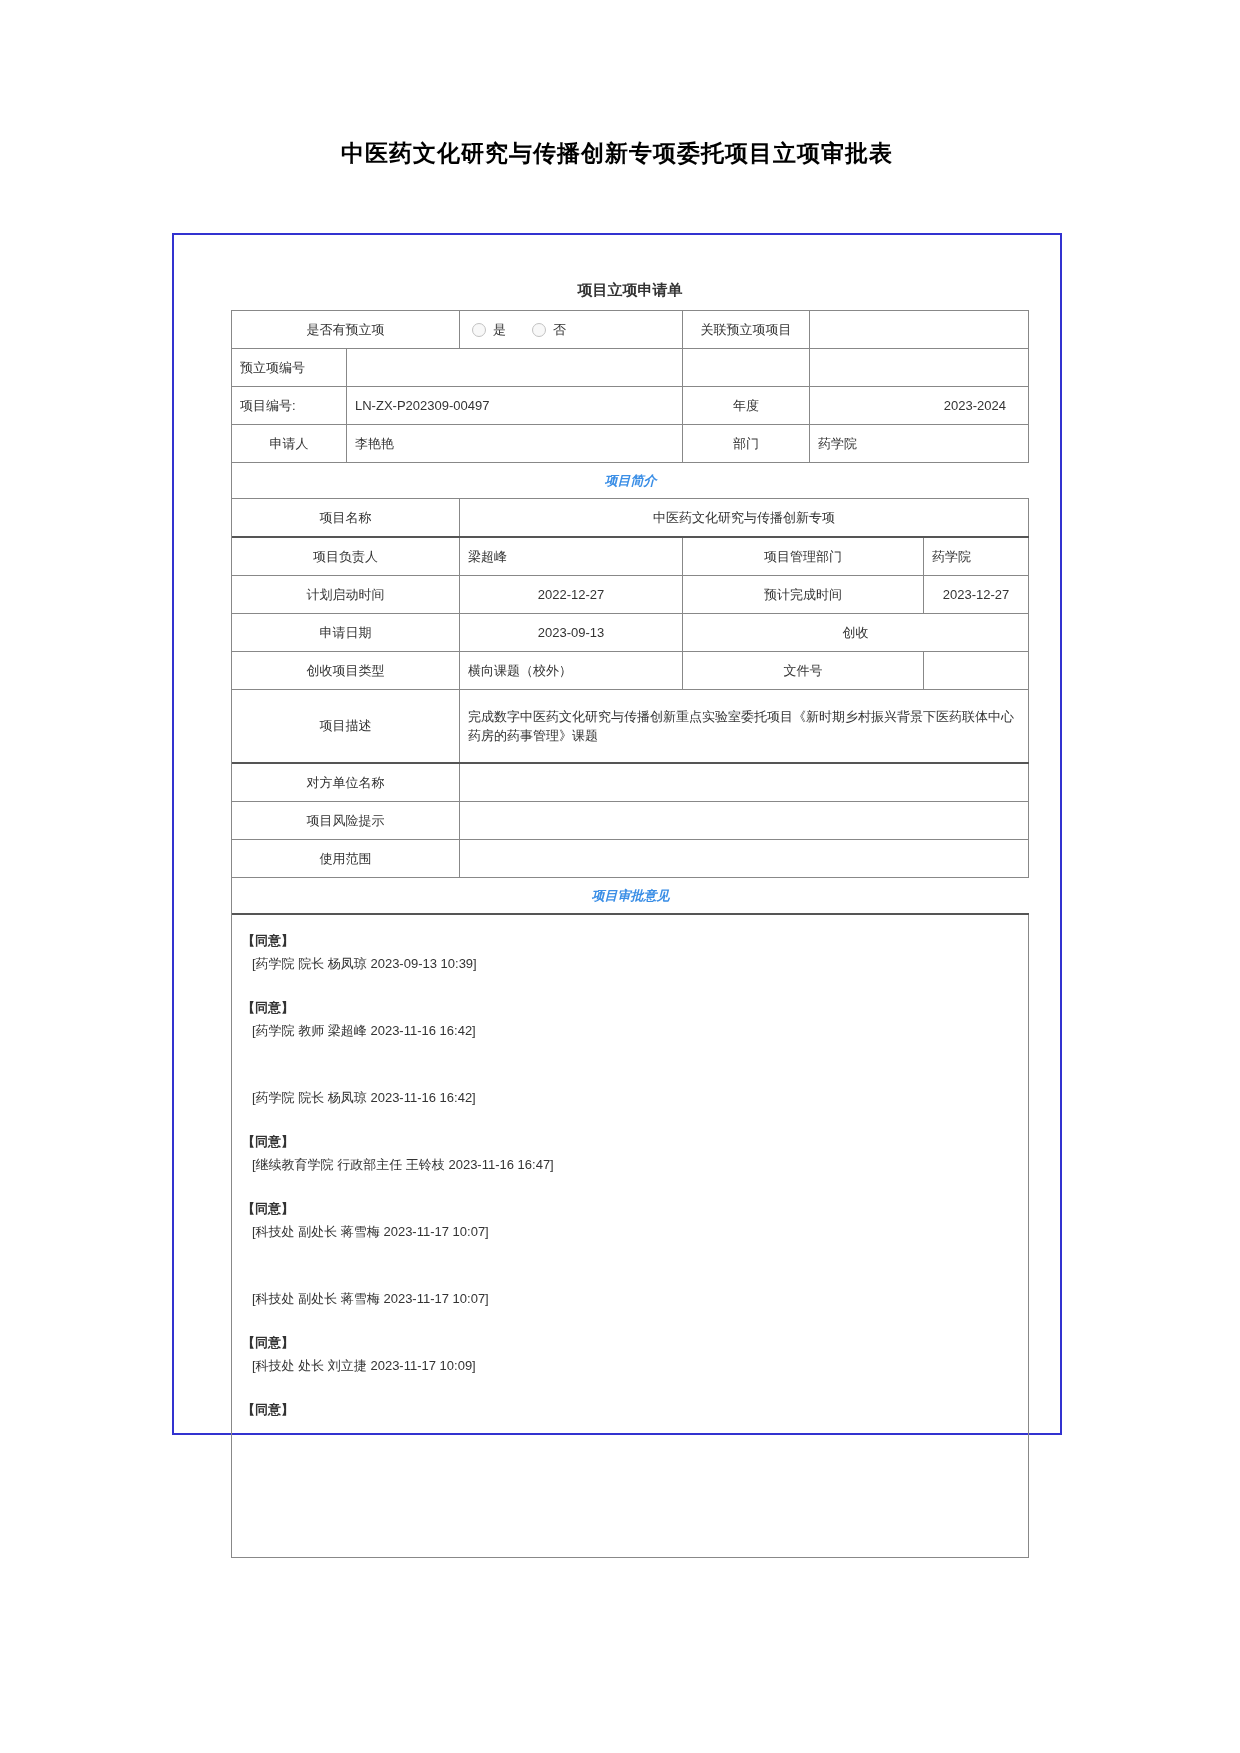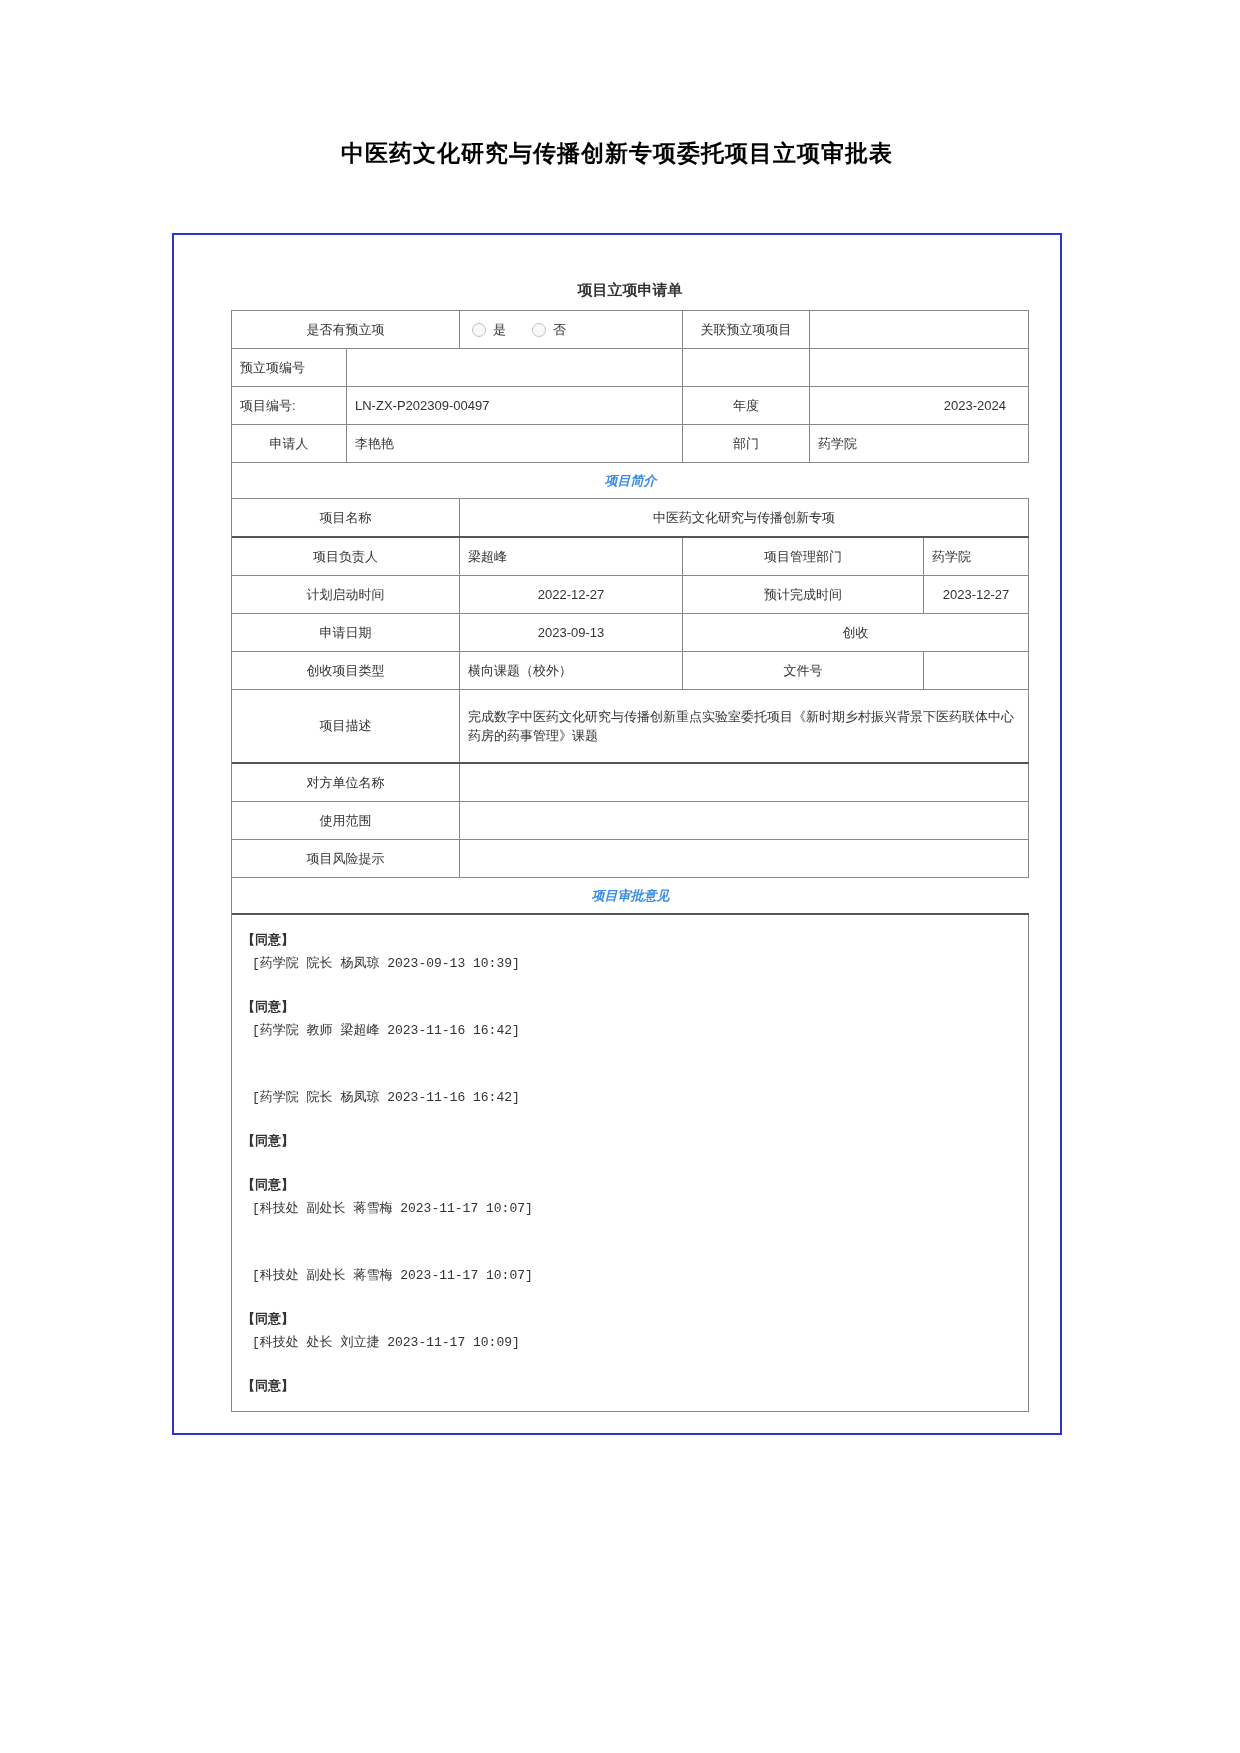--- a/index.html
+++ b/index.html
@@ -55,21 +55,21 @@
   .radio-circle{
     width:12px;height:12px;border-radius:50%;
     border:1px solid #c2c2c2;background:#f8f8f8;display:inline-block;
   }
   .desc-cell{
     flex:1;border-right:1px solid #888;box-sizing:border-box;
     padding:6px 8px;line-height:1.5;display:flex;align-items:center;
   }
   .approval-area{
     border-right:1px solid #888;border-bottom:1px solid #888;
-    box-sizing:border-box;height:497px;padding:2px 10px;overflow:hidden;font-family:Liberation Mono, monospace;
+    box-sizing:border-box;height:643px;padding:2px 10px;overflow:hidden;
   }
   .approval-block{margin-top:21px;}
   .approval-block.first{margin-top:12px;}
   .approval-block.no-header{margin-top:44px;}
   .approval-header{font-weight:bold;line-height:23px;}
   .approval-line{padding-left:10px;line-height:23px;}
 </style>
 </head>
 <body>
 
@@ -161,26 +161,26 @@
         <div class="cell center w228" style="min-height:72px;">项目描述</div>
         <div class="desc-cell">完成数字中医药文化研究与传播创新重点实验室委托项目《新时期乡村振兴背景下医药联体中心药房的药事管理》课题</div>
       </div>
 
       <div class="trow">
         <div class="cell center w228">对方单位名称</div>
         <div class="cell left flex1"></div>
       </div>
 
       <div class="trow">
+        <div class="cell center w228">项目风险提示</div>
+        <div class="cell left flex1"></div>
+      </div>
+
+      <div class="trow">
         <div class="cell center w228">使用范围</div>
-        <div class="cell left flex1"></div>
-      </div>
-
-      <div class="trow">
-        <div class="cell center w228">项目风险提示</div>
         <div class="cell left flex1"></div>
       </div>
 
       <div class="section-row thick">
         <span class="section-label">项目审批意见</span>
       </div>
 
       <div class="approval-area">
 
         <div class="approval-block first">
@@ -192,20 +192,21 @@
           <div class="approval-header">【同意】</div>
           <div class="approval-line">[药学院 教师 梁超峰 2023-11-16 16:42]</div>
         </div>
 
         <div class="approval-block no-header">
           <div class="approval-line">[药学院 院长 杨凤琼 2023-11-16 16:42]</div>
         </div>
 
         <div class="approval-block">
           <div class="approval-header">【同意】</div>
+          <div class="approval-line">[继续教育学院 行政部主任 王铃枝 2023-11-16 16:47]</div>
         </div>
 
         <div class="approval-block">
           <div class="approval-header">【同意】</div>
           <div class="approval-line">[科技处 副处长 蒋雪梅 2023-11-17 10:07]</div>
         </div>
 
         <div class="approval-block no-header">
           <div class="approval-line">[科技处 副处长 蒋雪梅 2023-11-17 10:07]</div>
         </div>

